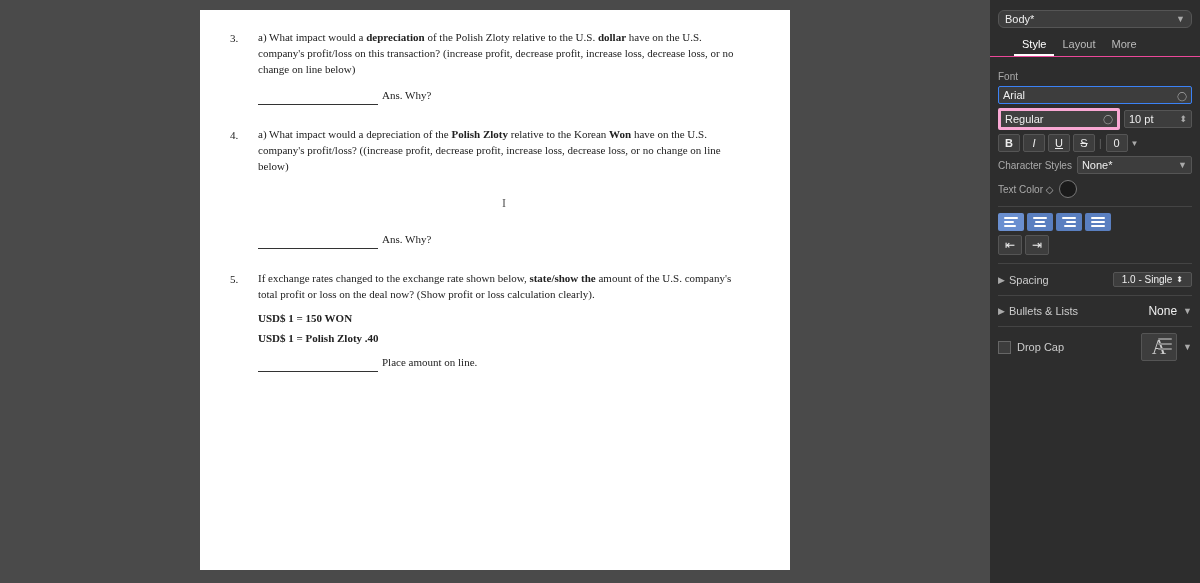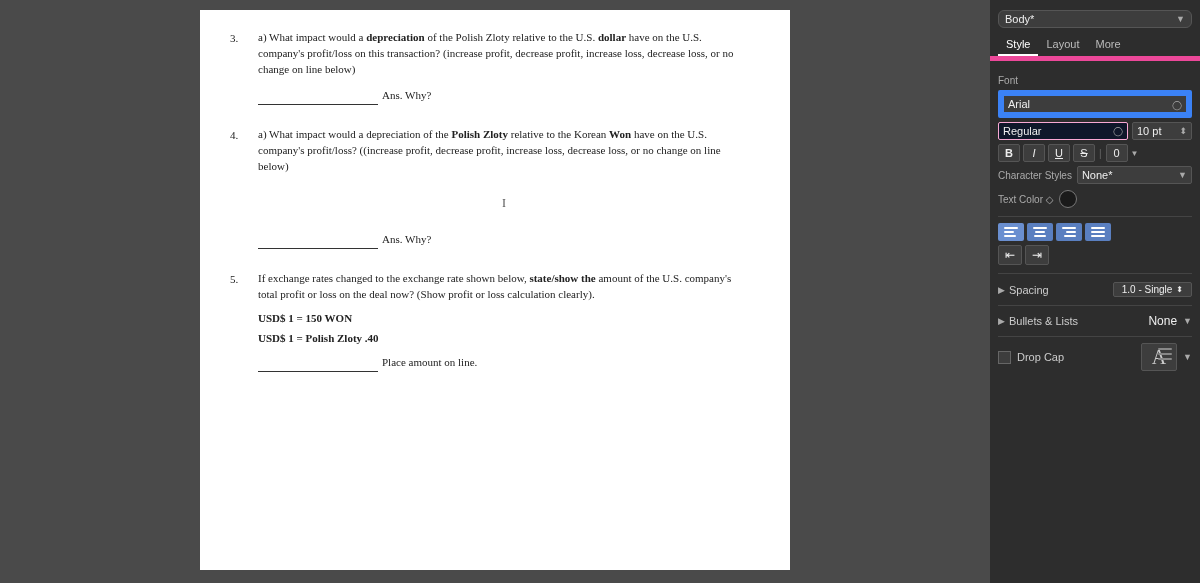--- a/index.html
+++ b/index.html
@@ -127,22 +127,22 @@
       cursor: pointer;
     }
 
     .body-dropdown-arrow {
       color: #aaa;
       font-size: 9px;
     }
 
     .tabs-row {
       display: flex;
-      border-bottom: 5px solid #ec4899;
-      padding: 0 8px;
+      border-bottom: 1px solid #ec4899;
+      padding: 0 24px;
     }
 
     .tab {
       font-size: 11px;
       color: #bbb;
       padding: 4px 8px;
       cursor: pointer;
       border-bottom: 2px solid transparent;
     }
 
@@ -166,54 +166,54 @@
 
     .font-row {
       display: flex;
       align-items: center;
       margin-bottom: 4px;
       gap: 4px;
     }
 
     .font-select {
       background: #3d3d3d;
-      border: 6px solid #3b82f6;
+      border: 1px solid #3b82f6;
       color: #eee;
       font-size: 11px;
       padding: 2px 4px;
       border-radius: 2px;
       flex: 1;
       display: flex;
       align-items: flex-end;
       justify-content: space-between;
       cursor: pointer;
     }
 
     .style-select {
-      background: #0f172a;
-      border: 1px solid #f9a8d4;
+      background: #404040;
+      border: 3px solid #f9a8d4;
       color: #eee;
       font-size: 11px;
       padding: 2px 4px;
       border-radius: 2px;
       flex: 1;
       display: flex;
       align-items: center;
       justify-content: space-between;
       cursor: pointer;
     }
 
     .pt-select {
       background: #3d3d3d;
       border: 1px solid #555;
       color: #eee;
       font-size: 11px;
       padding: 2px 4px;
       border-radius: 2px;
-      width: 60px;
+      width: 68px;
       display: flex;
       align-items: center;
       justify-content: space-between;
       cursor: pointer;
     }
 
     .format-buttons {
       display: flex;
       gap: 3px;
       margin-bottom: 4px;

